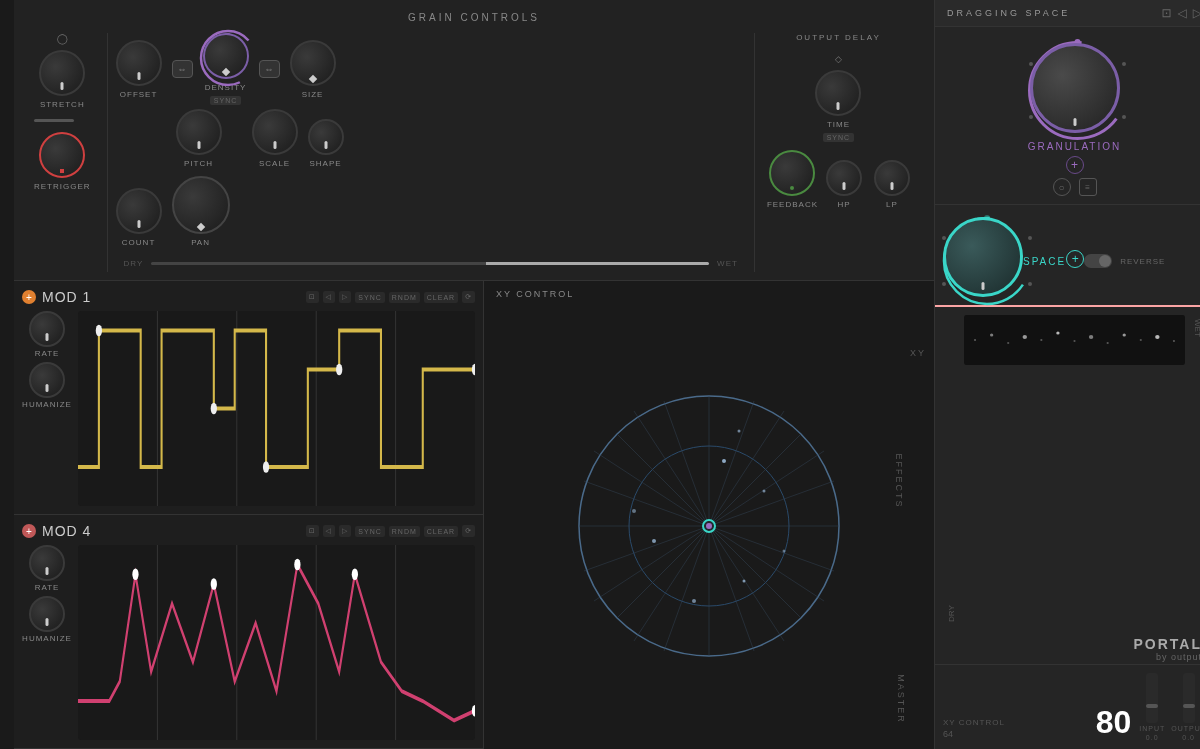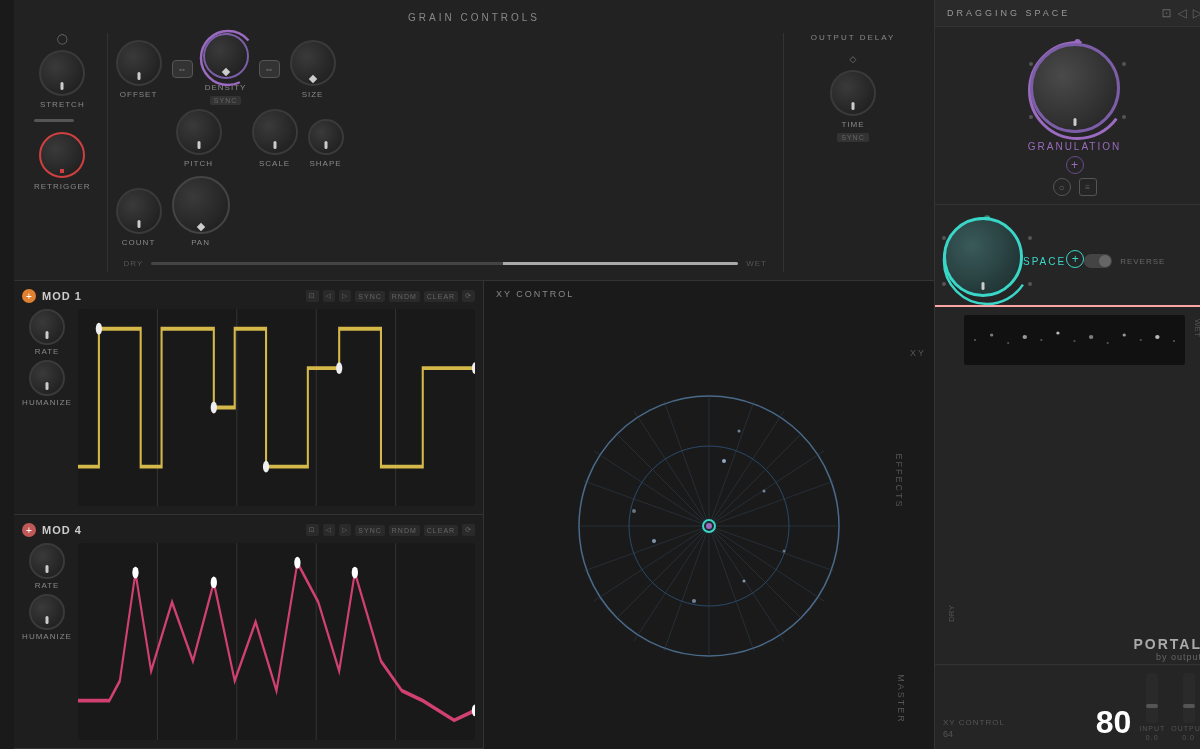--- a/index.html
+++ b/index.html
@@ -246,22 +246,22 @@
       font-size: 10px;
       cursor: pointer;
     }
 
     .mod-add-btn.orange {
       background: #e08030;
     }
 
     .mod-title {
       color: #ccc;
-      font-size: 11px;
-      font-weight: bold;
+      font-size: 14px;
+      font-weight: normal;
       letter-spacing: 1px;
     }
 
     .mod-controls {
       display: flex;
       align-items: center;
       gap: 4px;
       margin-left: auto;
     }
 
@@ -689,20 +689,42 @@
           <div style="color:#888;font-size:8px;letter-spacing:2px;text-align:center;margin-bottom:4px;">OUTPUT DELAY</div>
           <div class="grain-delay-inner">
             <div class="grain-delay-top">
               <div class="knob-group">
                 <div style="color:#777;font-size:9px;margin-bottom:2px;">◇</div>
                 <div class="knob knob-md">
                   <div class="knob-indicator"></div>
                 </div>
                 <div class="knob-label">TIME</div>
                 <div class="knob-badge">SYNC</div>
+              </div>
+            </div>
+            <div class="grain-delay-bottom">
+              <div class="fb-knob-group">
+                <div class="knob knob-md" style="border-color:#4a8a40;">
+                  <div style="position:absolute;bottom:4px;left:50%;transform:translateX(-50%);width:4px;height:4px;background:#4a8a40;border-radius:50%;"></div>
+                </div>
+                <div class="knob-label">FEEDBACK</div>
+              </div>
+              <div style="display:flex;gap:12px;">
+                <div class="knob-group">
+                  <div class="knob knob-sm">
+                    <div class="knob-indicator"></div>
+                  </div>
+                  <div class="knob-label">HP</div>
+                </div>
+                <div class="knob-group">
+                  <div class="knob knob-sm">
+                    <div class="knob-indicator"></div>
+                  </div>
+                  <div class="knob-label">LP</div>
+                </div>
               </div>
             </div>
           </div>
         </div>
       </div>
     </div>
 
     <div class="bottom-section">
 
       <div class="mod-section">

